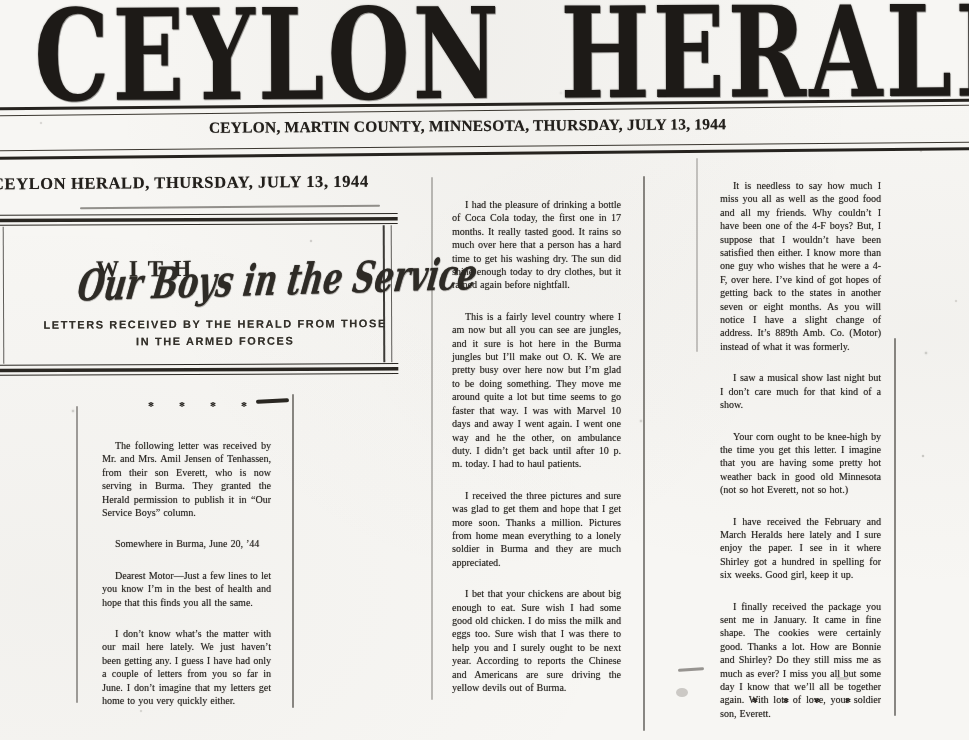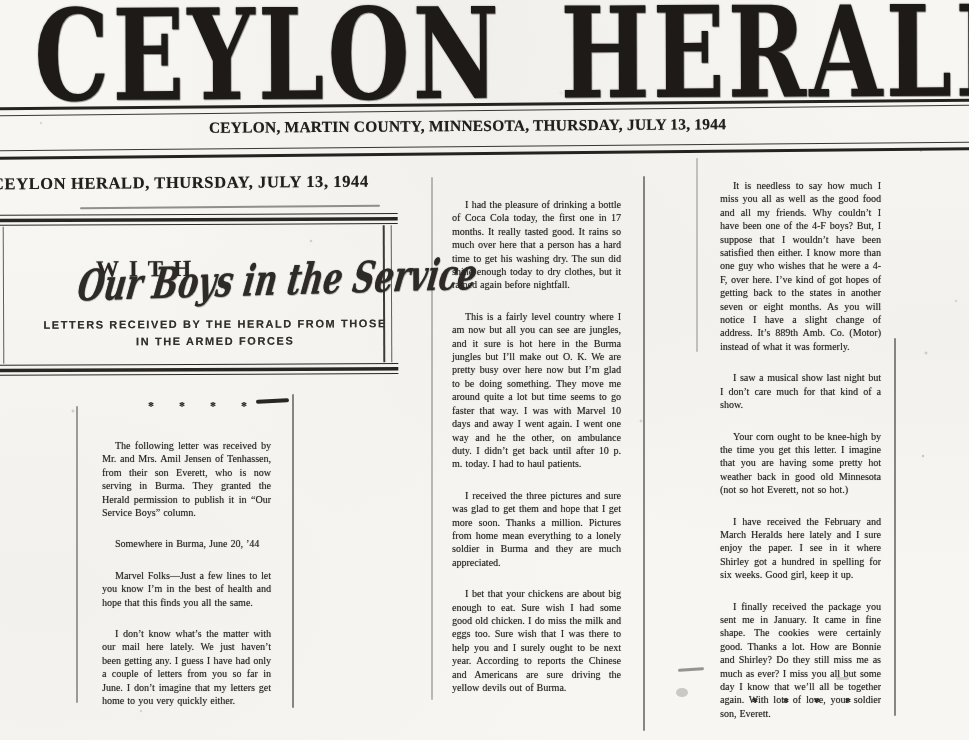--- a/index.html
+++ b/index.html
@@ -134,21 +134,21 @@
       <div>IN THE ARMED FORCES</div>
     </div>
   </div>
 
   <div class="stars left-stars">* * * *</div>
   <div class="dash-mark"></div>
 
   <div class="story col-left">
       <p>The following letter was received by Mr. and Mrs. Amil Jensen of Tenhassen, from their son Everett, who is now serving in Burma.  They granted the Herald permission to publish it in “Our Service Boys” column.</p>
       <p>Somewhere in Burma, June 20, ’44</p>
-      <p>Marvel Folks—Just a few lines to let you know I’m in the best of health and hope that this finds you all the same.</p>
+      <p>Dearest Motor—Just a few lines to let you know I’m in the best of health and hope that this finds you all the same.</p>
       <p>I don’t know what’s the matter with our mail here lately.  We just haven’t been getting any.  I guess I have had only a couple of letters from you so far in June.  I don’t imagine that my letters get home to you very quickly either.</p>
     </div>
   <div class="story col-mid">
       <p>I had the pleasure of drinking a bottle of Coca Cola today, the first one in 17 months.  It really tasted good.  It rains so much over here that a person has a hard time to get his washing dry.  The sun did shine enough today to dry clothes, but it rained again before nightfall.</p>
       <p>This is a fairly level country where I am now but all you can see are jungles, and it sure is hot here in the Burma jungles but I’ll make out O. K. We are pretty busy over here now but I’m glad to be doing something.  They move me around quite a lot but time seems to go faster that way.  I was with Marvel 10 days and away I went again.  I went one way and he the other, on ambulance duty.  I didn’t get back until after 10 p. m. today. I had to haul patients.</p>
       <p>I received the three pictures and sure was glad to get them and hope that I get more soon.  Thanks a million.  Pictures from home mean everything to a lonely soldier in Burma and they are much appreciated.</p>
       <p>I bet that your chickens are about big enough to eat.  Sure wish I had some good old chicken.  I do miss the milk and eggs too.  Sure wish that I was there to help you and I surely ought to be next year.  According to reports the Chinese and Americans are sure driving the yellow devils out of Burma.</p>
     </div>
   <div class="story col-right">
       <p>It is needless to say how much I miss you all as well as the good food and all my friends.  Why couldn’t I have been one of the 4-F boys? But, I suppose that I wouldn’t have been satisfied then either.  I know more than one guy who wishes that he were a 4-F, over here. I’ve kind of got hopes of getting back to the states in another seven or eight months. As you will notice I have a slight change of address.  It’s 889th Amb. Co. (Motor) instead of what it was formerly.</p>

